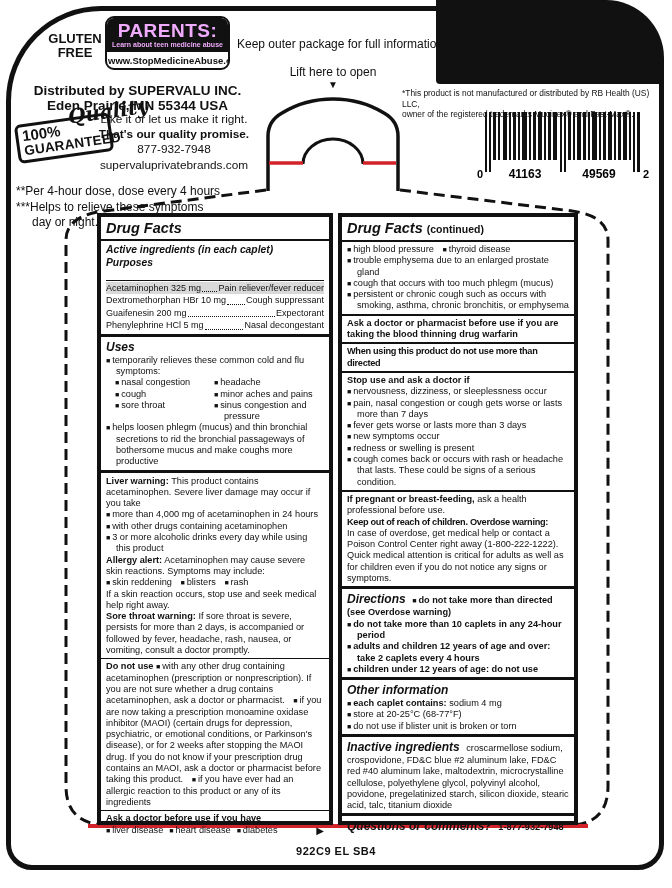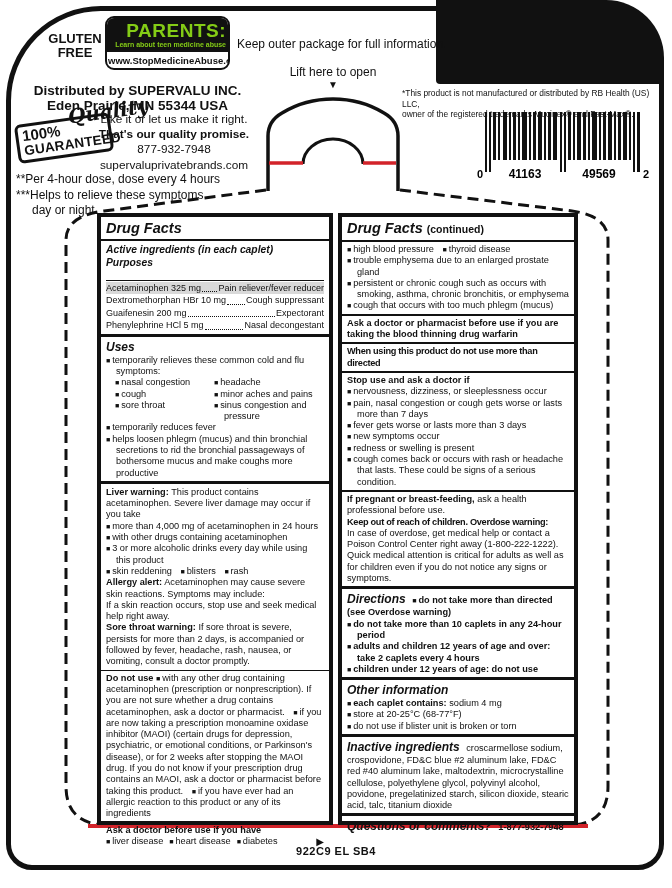--- a/index.html
+++ b/index.html
@@ -11,38 +11,38 @@
   
   .pkg-outline { position:absolute; left:6px; top:6px; width:658px; height:864px;
     border:5px solid #111; border-radius:95px 60px 26px 26px; }
   .corner-block { position:absolute; left:436px; top:0; width:228px; height:84px;
     background:#111; border-radius:0 58px 0 4px; }
   
   .gluten { position:absolute; left:28px; top:32px; width:94px; text-align:center;
     font-weight:bold; font-size:13px; line-height:14px; }
   .parents-box { position:absolute; left:105px; top:16px; width:125px;
     border:2px solid #111; border-radius:9px; overflow:hidden; background:#fff; }
-  .parents-top { background:#111; color:#84cc16; text-align:right; padding:3px 2px 3px; }
+  .parents-top { background:#111; color:#f0abfc; text-align:center; padding:3px 2px 3px; }
   .parents-title { font-weight:bold; font-size:19px; letter-spacing:.5px; line-height:19px; }
   .parents-sub { font-weight:bold; font-size:7px; line-height:9px; }
   .parents-url { text-align:center; font-weight:bold; font-size:9.5px; padding:2.5px 1px; color:#111; }
   .keep-outer { position:absolute; left:237px; top:37px; font-size:12px; }
   .lift { position:absolute; left:263px; top:65px; width:140px; text-align:center; font-size:12px; }
   .lift .tri { display:block; font-size:10px; line-height:11px; }
   .dist { position:absolute; left:30px; top:83px; width:215px; text-align:center;
     font-weight:bold; font-size:13.5px; line-height:15px; }
   .promise { position:absolute; left:88px; top:112px; width:172px; text-align:center;
     font-size:11.8px; line-height:15.2px; }
   .stamp { position:absolute; left:16px; top:118px; width:104px; transform:rotate(-8deg); }
   .stamp-quality { position:absolute; right:-32px; top:-13px; font-family:"DejaVu Serif", serif;
     font-style:italic; font-weight:bold; font-size:20px; }
   .stamp-box { border:3px solid #111; border-radius:6px; padding:1px 4px 2px; width:96px; }
   .stamp-pct { font-weight:bold; font-size:15px; line-height:16px; }
   .stamp-guar { font-weight:bold; font-size:13.5px; letter-spacing:.2px; line-height:14px; }
-  .footnotes { position:absolute; left:16px; top:172px; font-size:12px; line-height:15.5px; }
+  .footnotes { position:absolute; left:16px; top:184px; font-size:12px; line-height:15.5px; }
   .footnotes .indent { padding-left:16px; }
   .disclaimer { position:absolute; left:402px; top:88px; width:258px; font-size:8.4px; line-height:10.5px; }
   
   .barcode { position:absolute; left:477px; top:112px; }
   
   .panel { position:absolute; top:213px; height:612px; border:4px solid #111; background:#fff;
     padding:2px 5px 3px; font-size:9.2px; line-height:11.3px; }
   .panel.left { left:97px; width:236px; }
   .panel.right { left:338px; width:240px; }
   .df-title { font-size:14.5px; font-style:italic; font-weight:bold; line-height:18px; }
@@ -221,41 +221,40 @@
       <div class="sec-title">Uses</div>
       <div class="b">temporarily relieves these common cold and flu symptoms:</div>
       <div class="two-col">
         <span class="b2">nasal congestion</span>
         <span class="b2">headache</span>
         <span class="b2">cough</span>
         <span class="b2">minor aches and pains</span>
         <span class="b2">sore throat</span>
         <span class="b2">sinus congestion and pressure</span>
       </div>
-      <div class="b">temporarily reduces fever</div>
       <div class="b">helps loosen phlegm (mucus) and thin bronchial secretions to rid the bronchial passageways of bothersome mucus and make coughs more productive</div>
     </div>
 
     <div class="rule"></div>
     <div class="sec">
       <div>
         <span class="bold">Liver warning:</span>
         <span>This product contains acetaminophen. Severe liver damage may occur if you take</span>
       </div>
       <div class="b">more than 4,000 mg of acetaminophen in 24 hours</div>
       <div class="b">with other drugs containing acetaminophen</div>
       <div class="b">3 or more alcoholic drinks every day while using this product</div>
       <div>
+        <span class="bold">Allergy alert:</span>
+        <span>Acetaminophen may cause severe skin reactions. Symptoms may include:</span>
+      </div>
+      <div>
         <span class="bi">skin reddening</span>
         <span class="bi">blisters</span>
         <span class="bi">rash</span>
-      </div>
-      <div>
-        <span class="bold">Allergy alert:</span>
-        <span>Acetaminophen may cause severe skin reactions. Symptoms may include:</span>
       </div>
       <div>If a skin reaction occurs, stop use and seek medical help right away.</div>
       <div>
         <span class="bold">Sore throat warning:</span>
         <span>If sore throat is severe, persists for more than 2 days, is accompanied or followed by fever, headache, rash, nausea, or vomiting, consult a doctor promptly.</span>
       </div>
     </div>
 
     <div class="rule-thin"></div>
     <div class="sec">
@@ -283,22 +282,22 @@
       <span class="df-cont">(continued)</span>
     </div>
     <div class="rule-med"></div>
 
     <div class="sec">
       <div>
         <span class="bi">high blood pressure</span>
         <span class="bi">thyroid disease</span>
       </div>
       <div class="b">trouble emphysema due to an enlarged prostate gland</div>
+      <div class="b">cough that occurs with too much phlegm (mucus)</div>
       <div class="b">persistent or chronic cough such as occurs with smoking, asthma, chronic bronchitis, or emphysema</div>
-      <div class="b">cough that occurs with too much phlegm (mucus)</div>
     </div>
 
     <div class="rule-med"></div>
     <div class="sec bold">Ask a doctor or pharmacist before use if you are taking the blood thinning drug warfarin</div>
 
     <div class="rule-med"></div>
     <div class="sec bold tight">When using this product do not use more than directed</div>
 
     <div class="rule-med"></div>
     <div class="sec">

